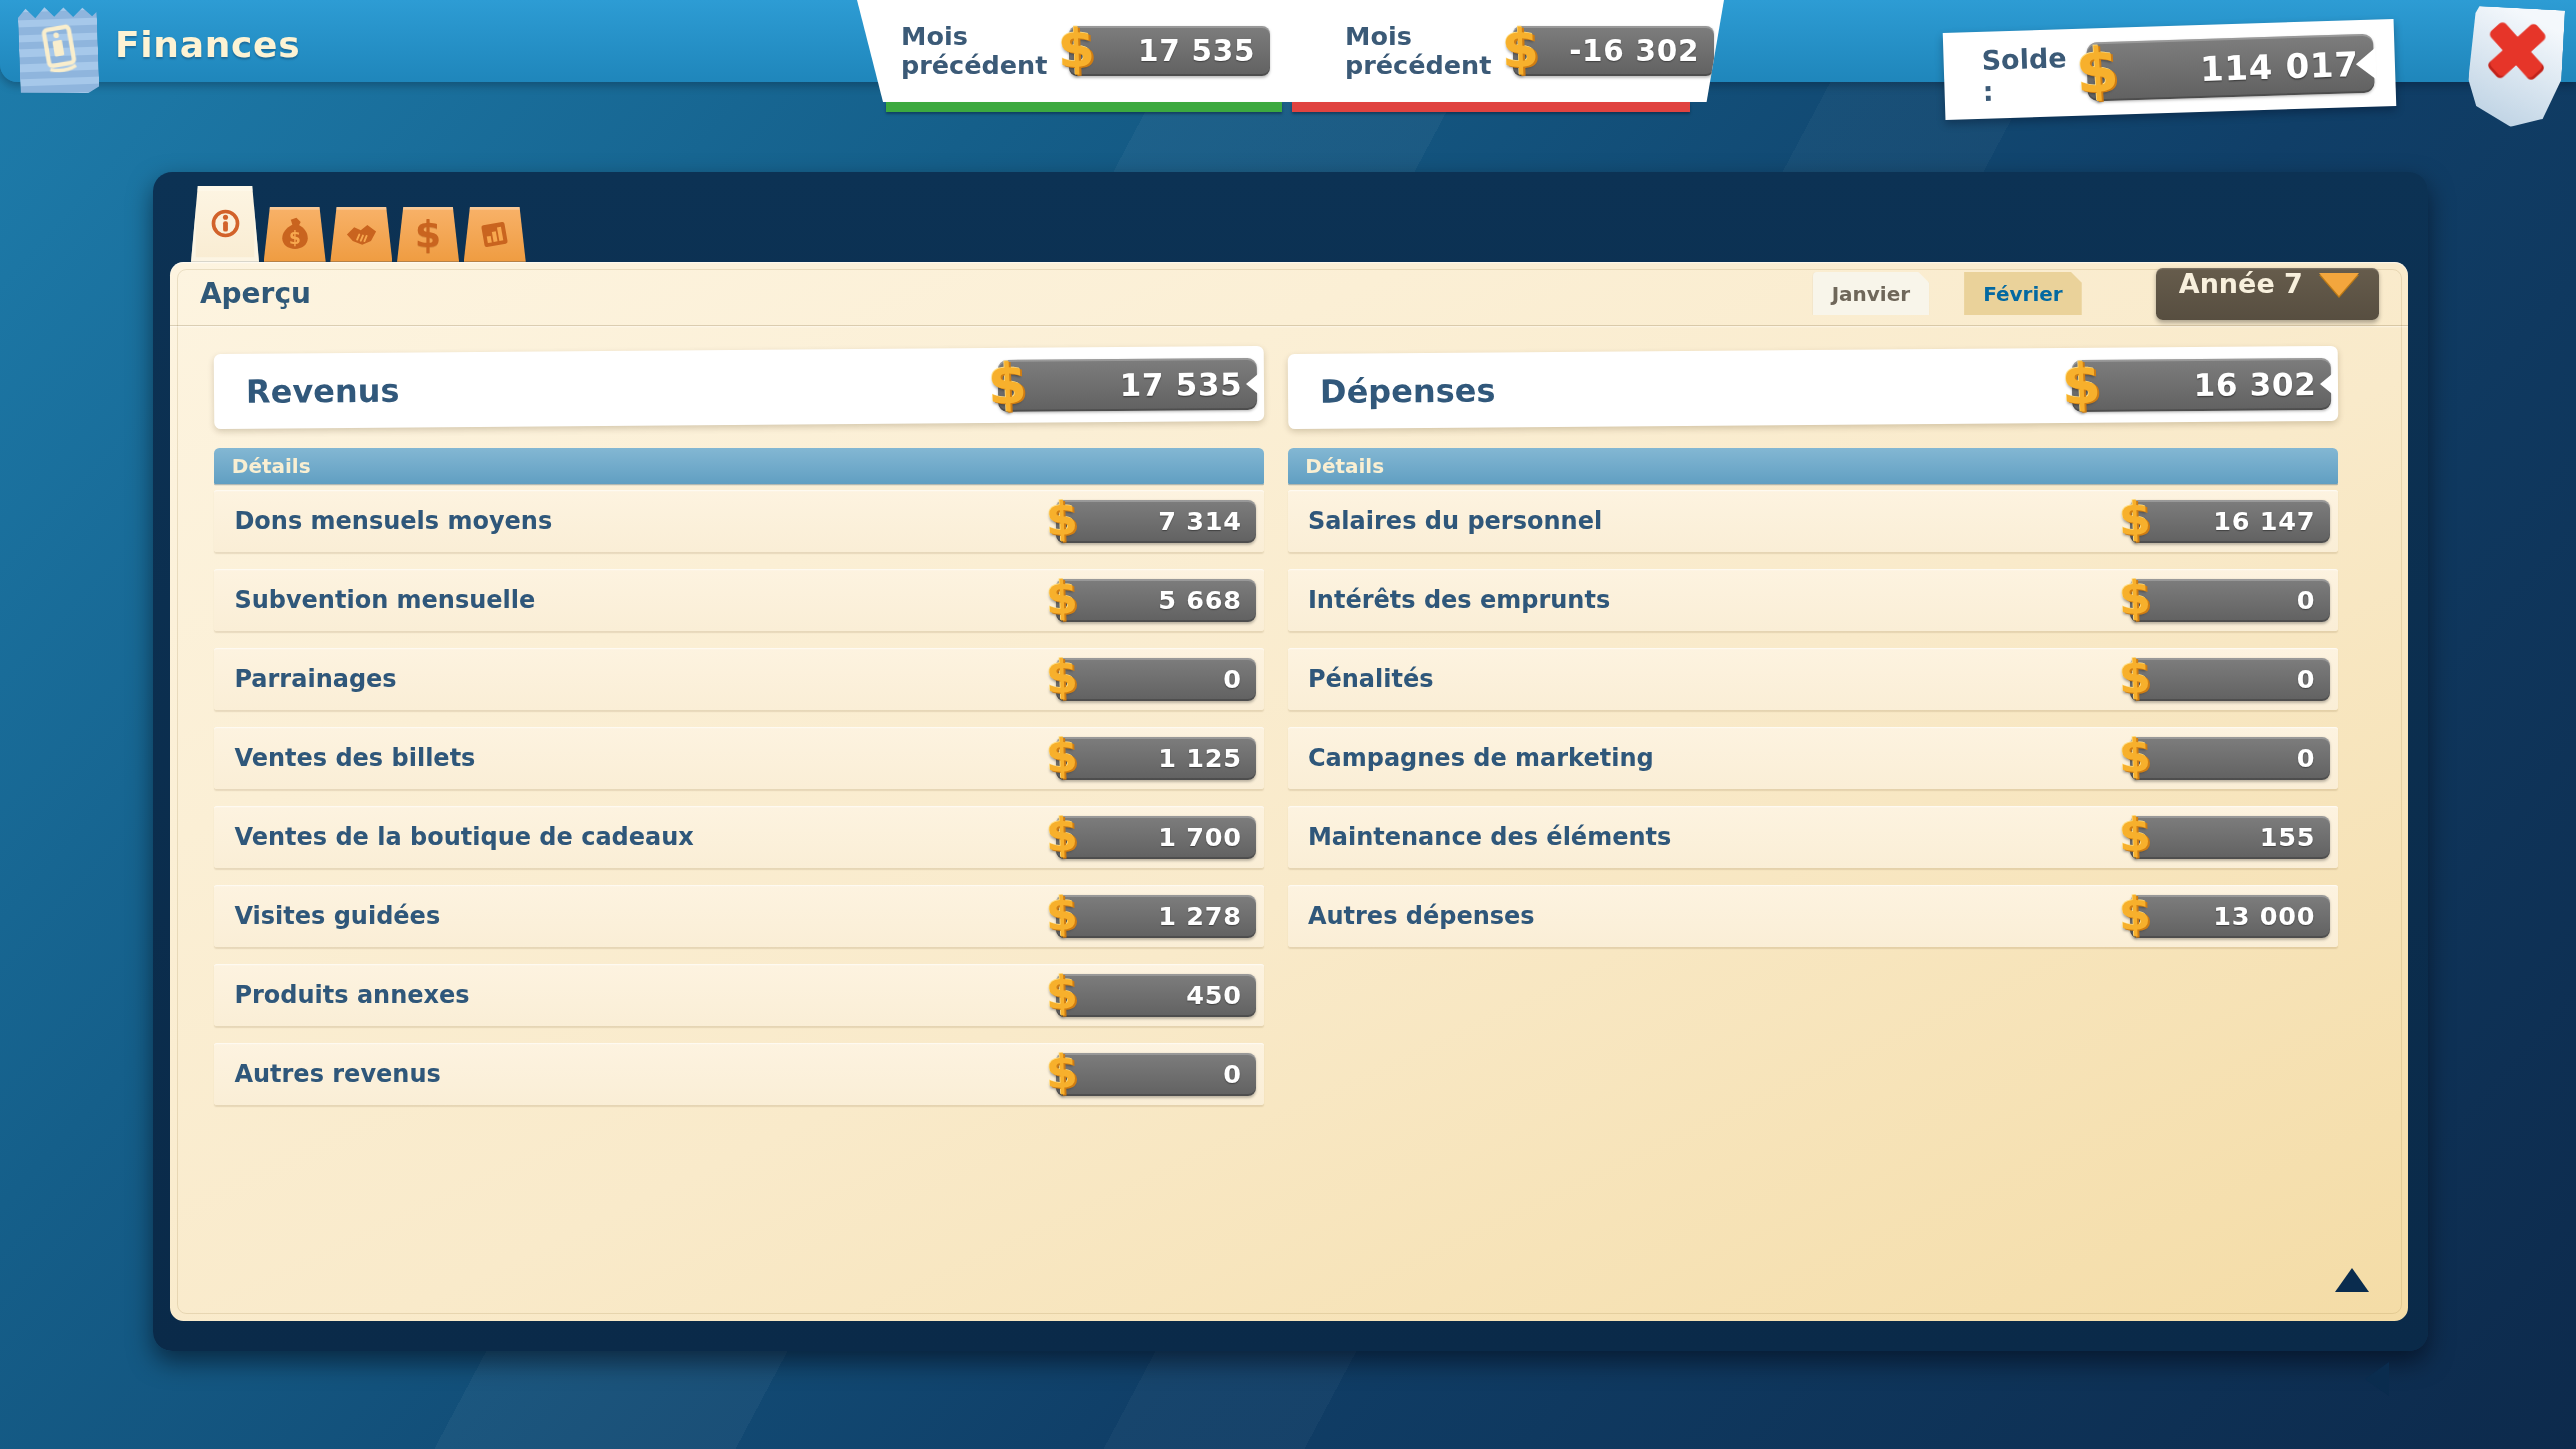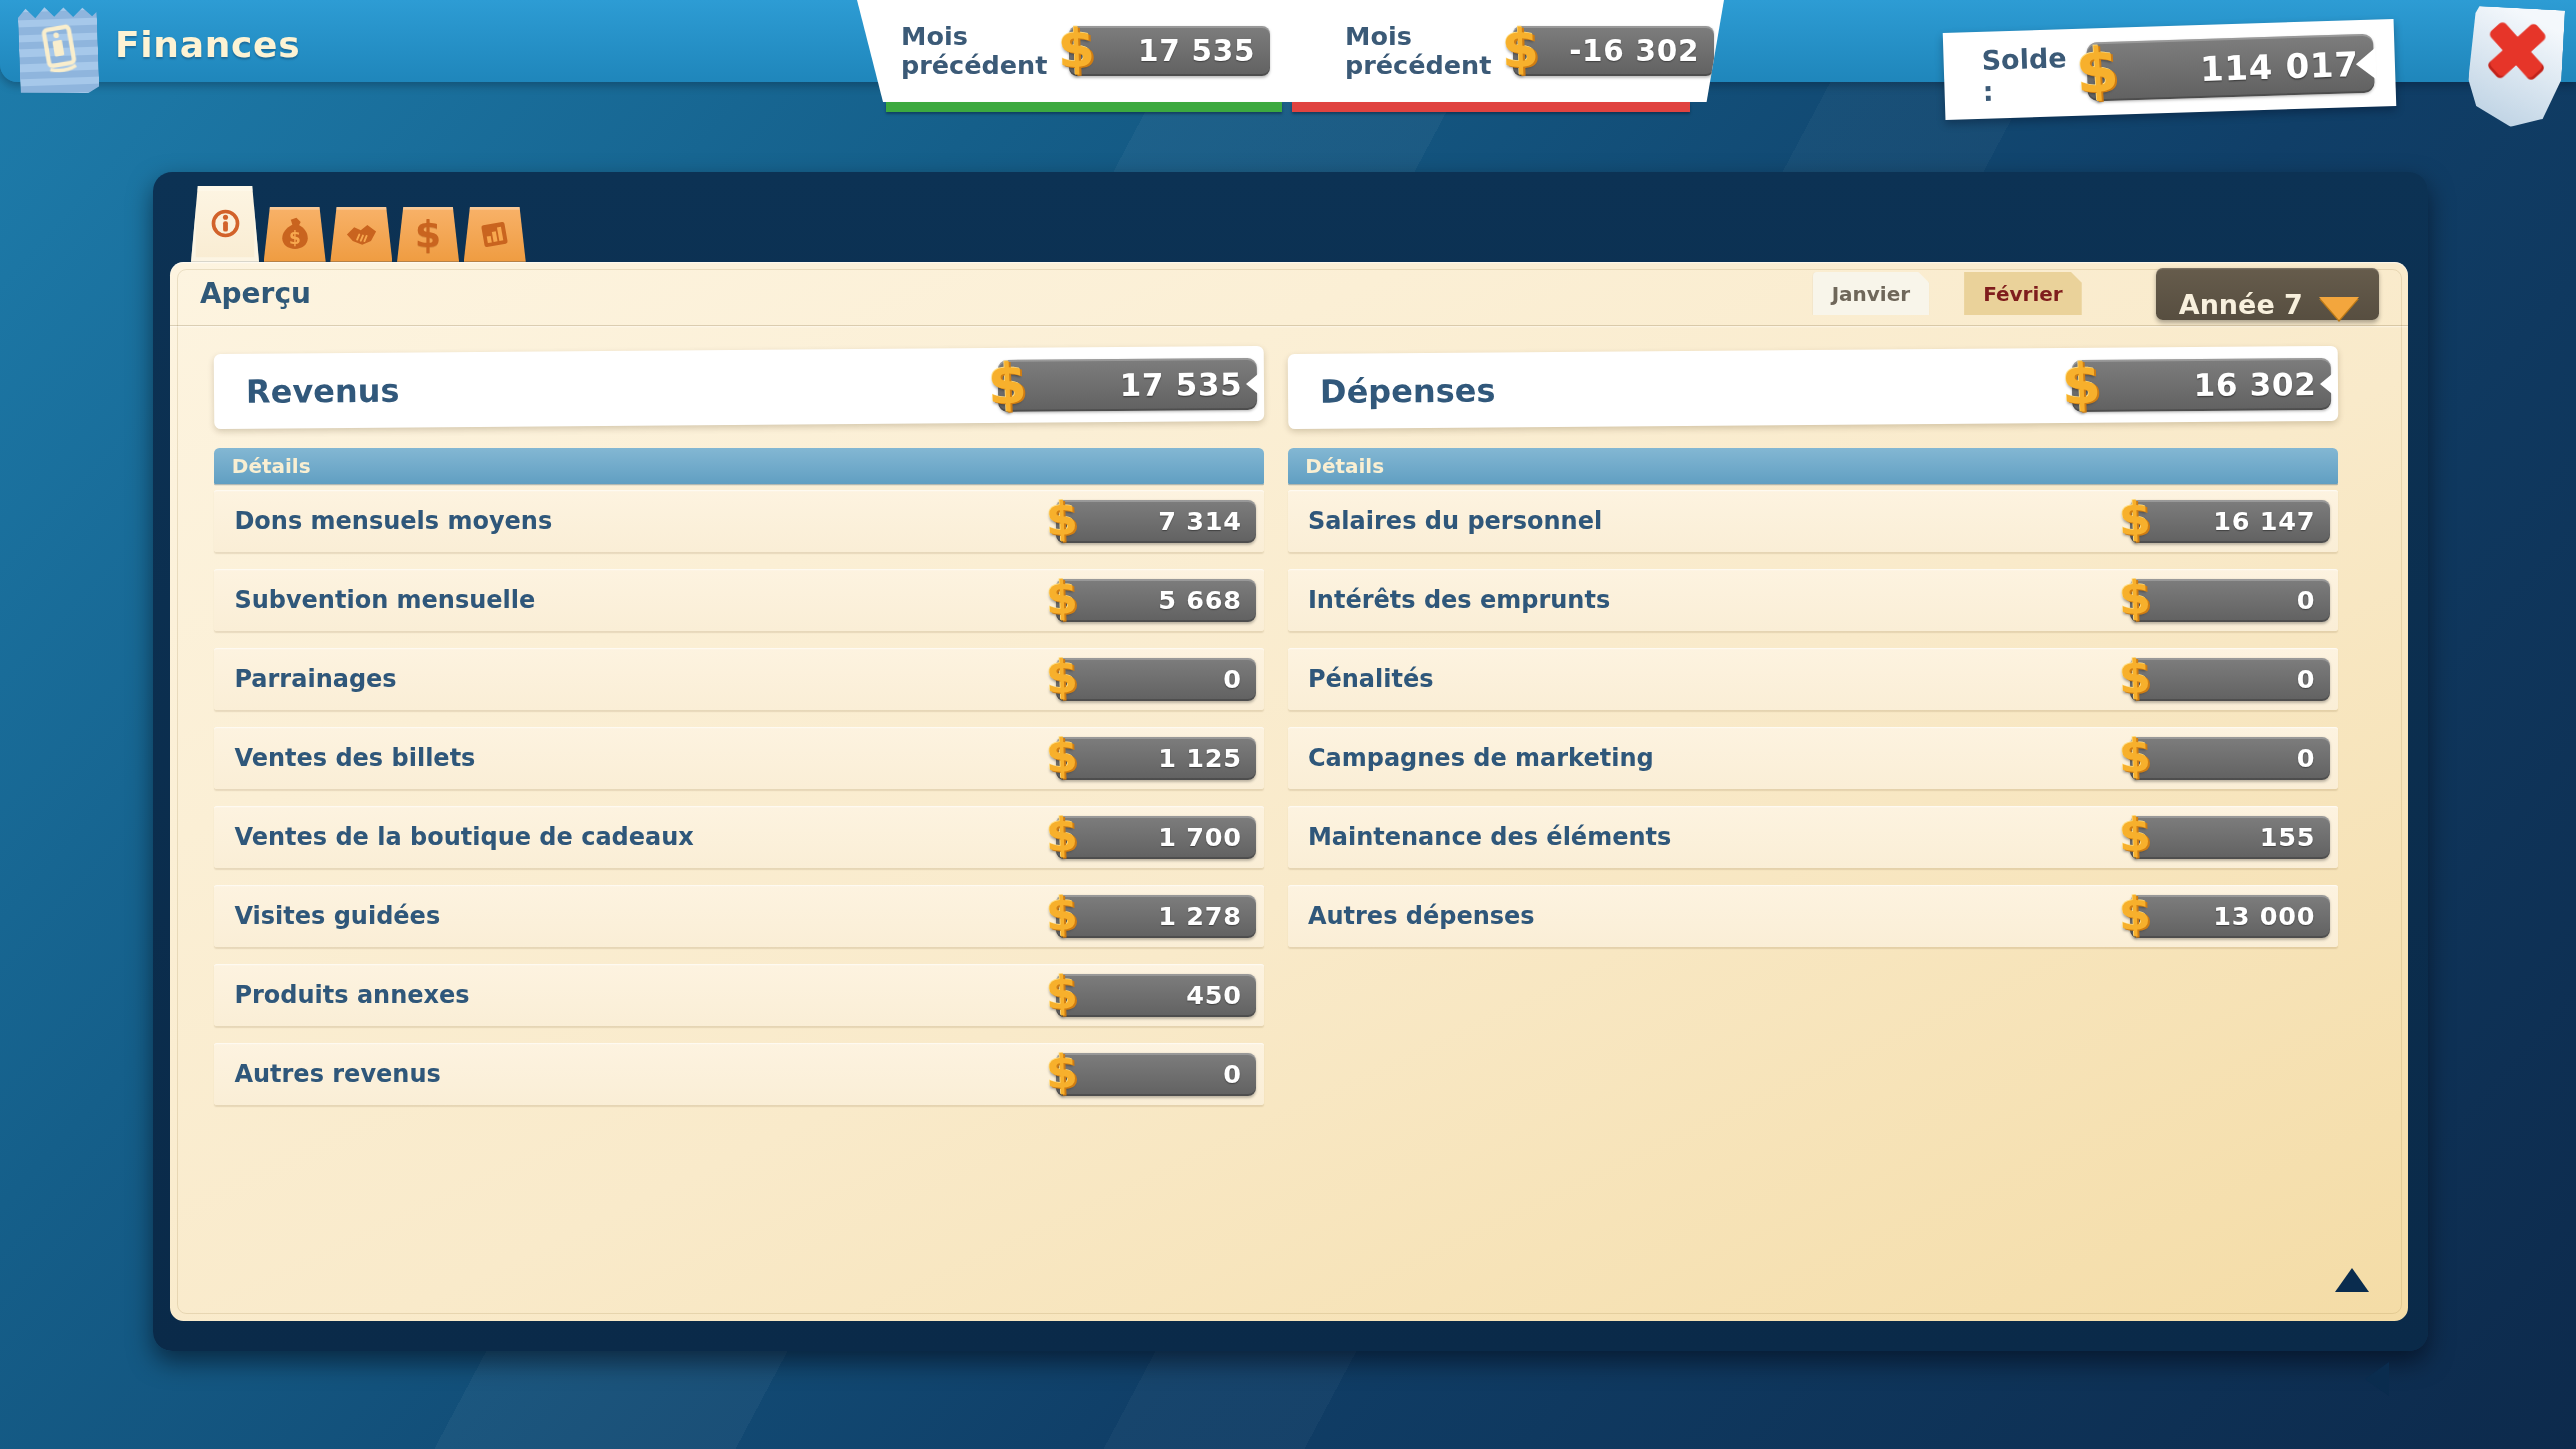--- a/index.html
+++ b/index.html
@@ -96,23 +96,23 @@
 
   
   .sheet-head{height:64px;display:flex;align-items:center;padding:0 29.5px;position:relative;
     border-bottom:1.3px solid rgba(120,95,50,.25);box-shadow:0 1.3px 0 rgba(255,255,255,.35);}
   .section-title{font-size:28px;color:#2f5878;}
   .head-controls{margin-left:auto;display:flex;align-items:center;gap:35px;}
   .month-btn{height:43px;padding:0 19px;display:flex;align-items:center;font-size:20px;cursor:pointer;
     clip-path:polygon(0 0,calc(100% - 10.7px) 0,100% 10.7px,100% 100%,0 100%);}
   .month-btn.active{background:#f8f5ea;color:#6f675a;border-radius:4px 0 0 0;
     box-shadow:0 2px 3.4px rgba(0,0,0,.2);z-index:2;}
-  .month-btn.inactive{background:#ead29a;color:#7f1d1d;text-align:center;}
+  .month-btn.inactive{background:#ead29a;color:#0369a1;text-align:center;}
   .year-btn{height:52px;margin-left:39px;padding:0 20px 0 23px;background:linear-gradient(180deg,#665c4c,#574e40);
-    border-radius:6.7px;color:#f8f0dd;font-size:27px;display:flex;align-items:flex-end;gap:16px;
+    border-radius:6.7px;color:#f8f0dd;font-size:27px;display:flex;align-items:flex-start;gap:16px;
     cursor:pointer;box-shadow:0 2.7px 4px rgba(0,0,0,.3),inset 0 1.3px 0 rgba(255,255,255,.15);}
   .year-arrow{width:0;height:0;border-left:20px solid transparent;border-right:20px solid transparent;
     border-top:23px solid #f3a63d;filter:drop-shadow(0 2px 0 #b97817);margin-top:5.4px;}
 
   
   .cols{display:flex;gap:23.5px;padding:24px 0 0 44px;}
   .col{width:1050px;}
   .col-head{height:75px;background:#fff;border-radius:6.7px;display:flex;align-items:center;
     box-shadow:0 2.7px 6.7px rgba(60,40,0,.2);transform:rotate(-.45deg);position:relative;margin-bottom:23px;}
   .col-title{font-size:32px;color:#31587b;margin-left:32px;}

